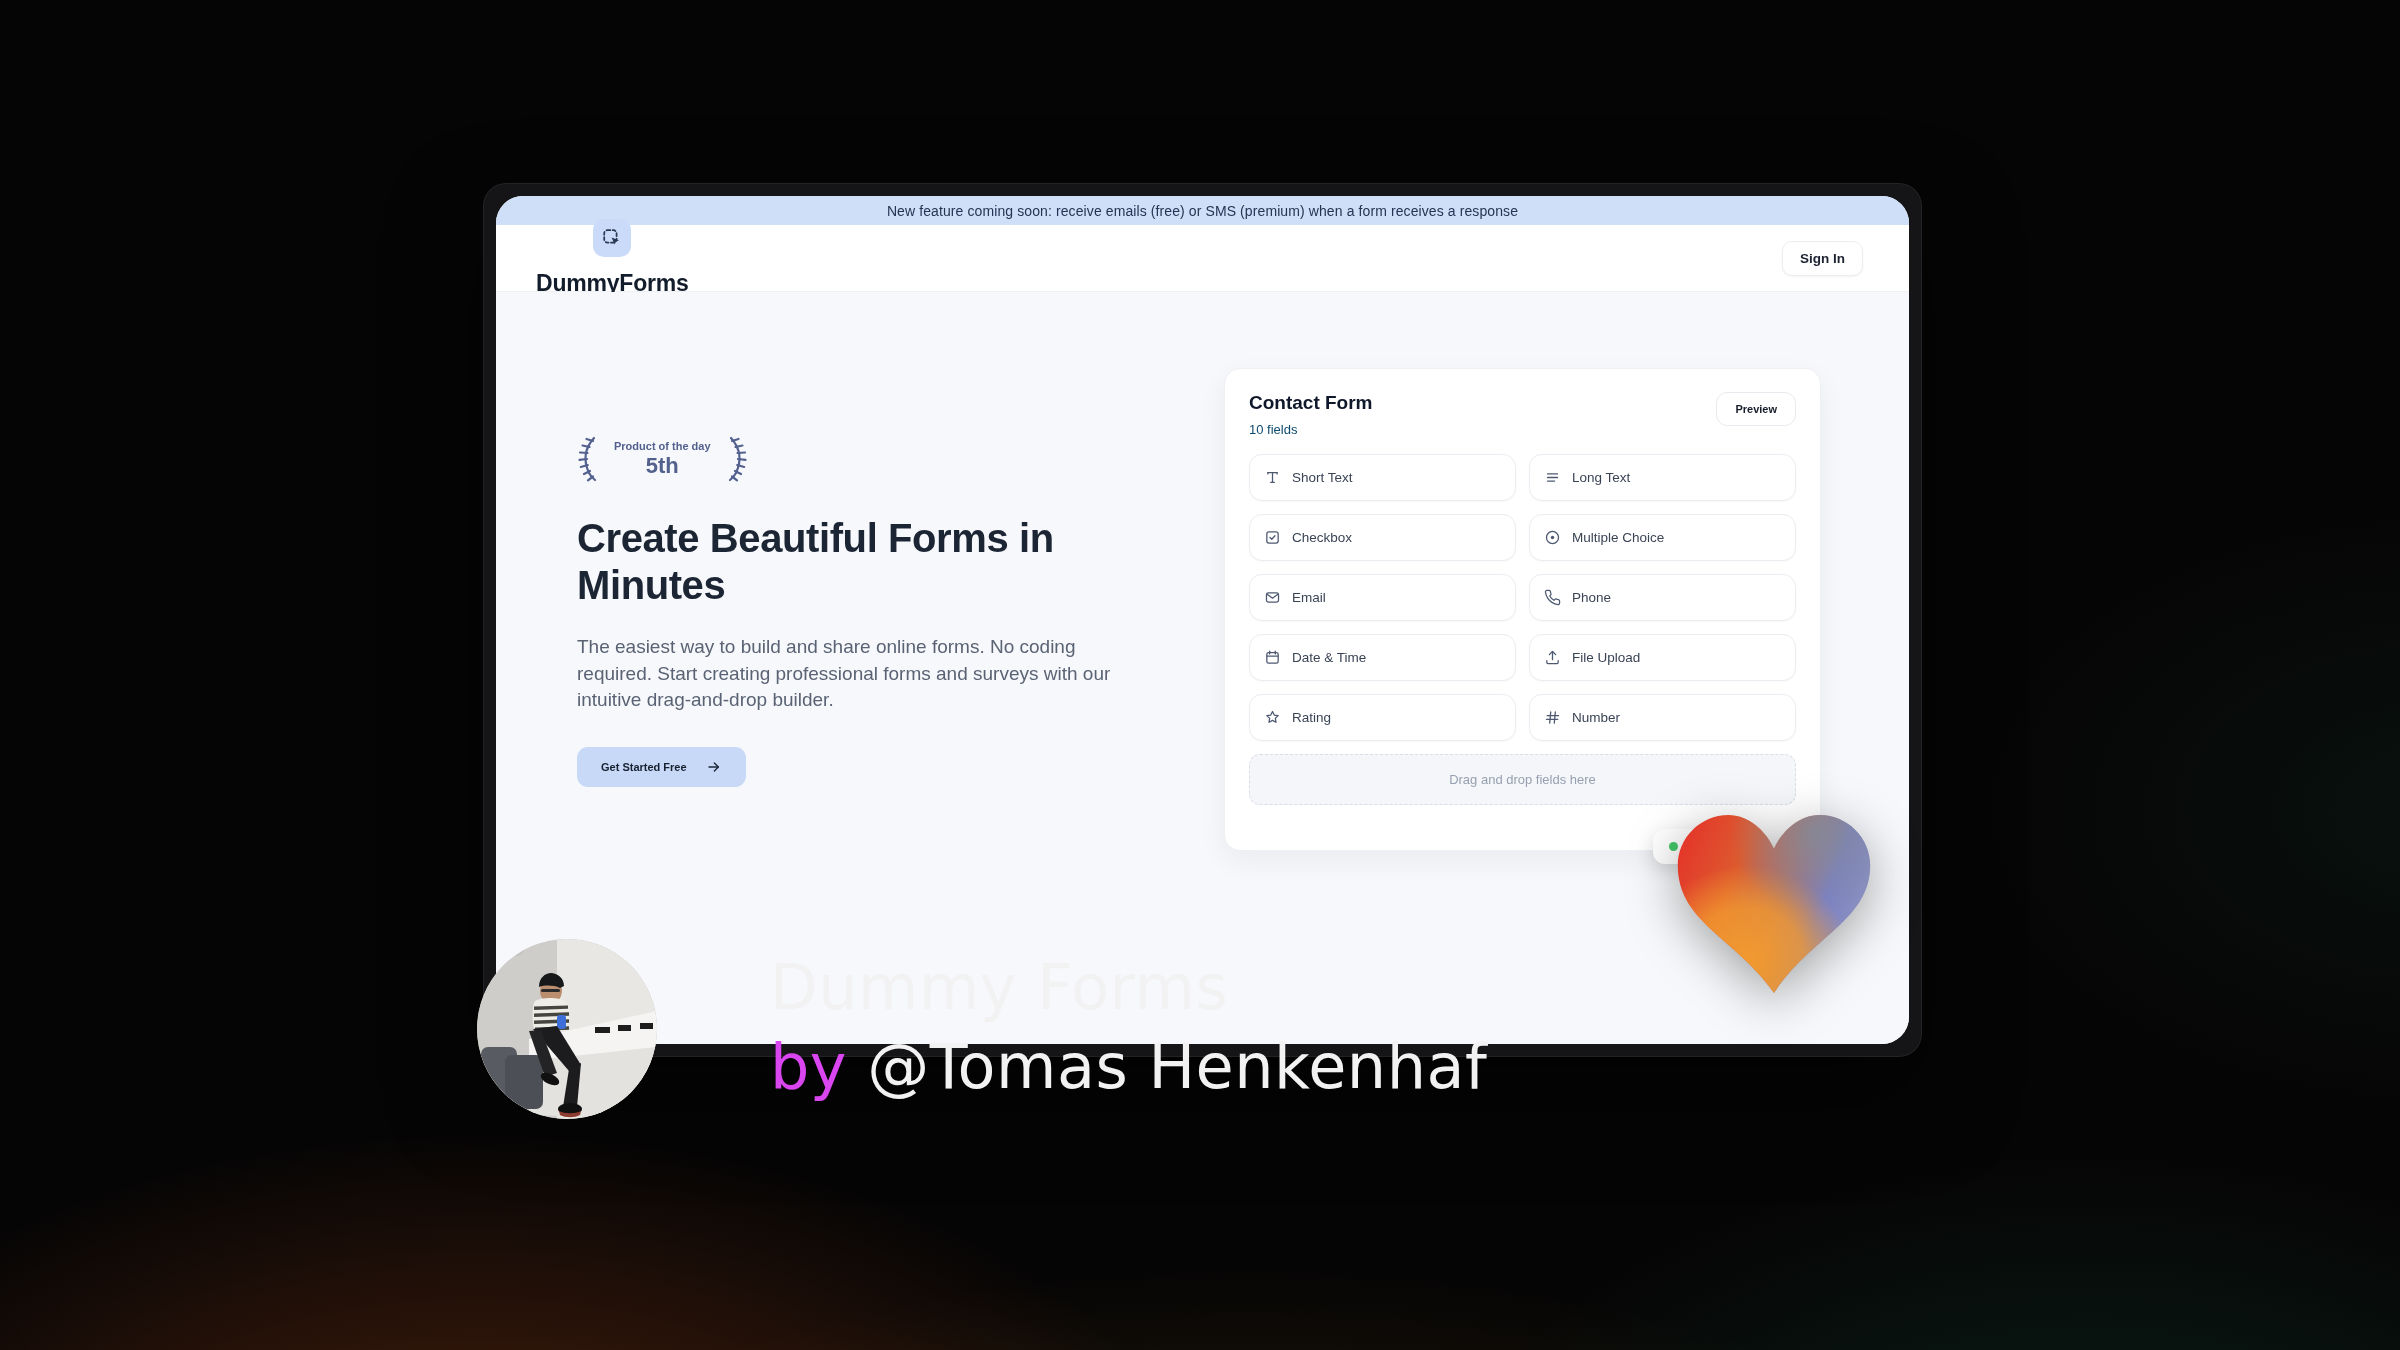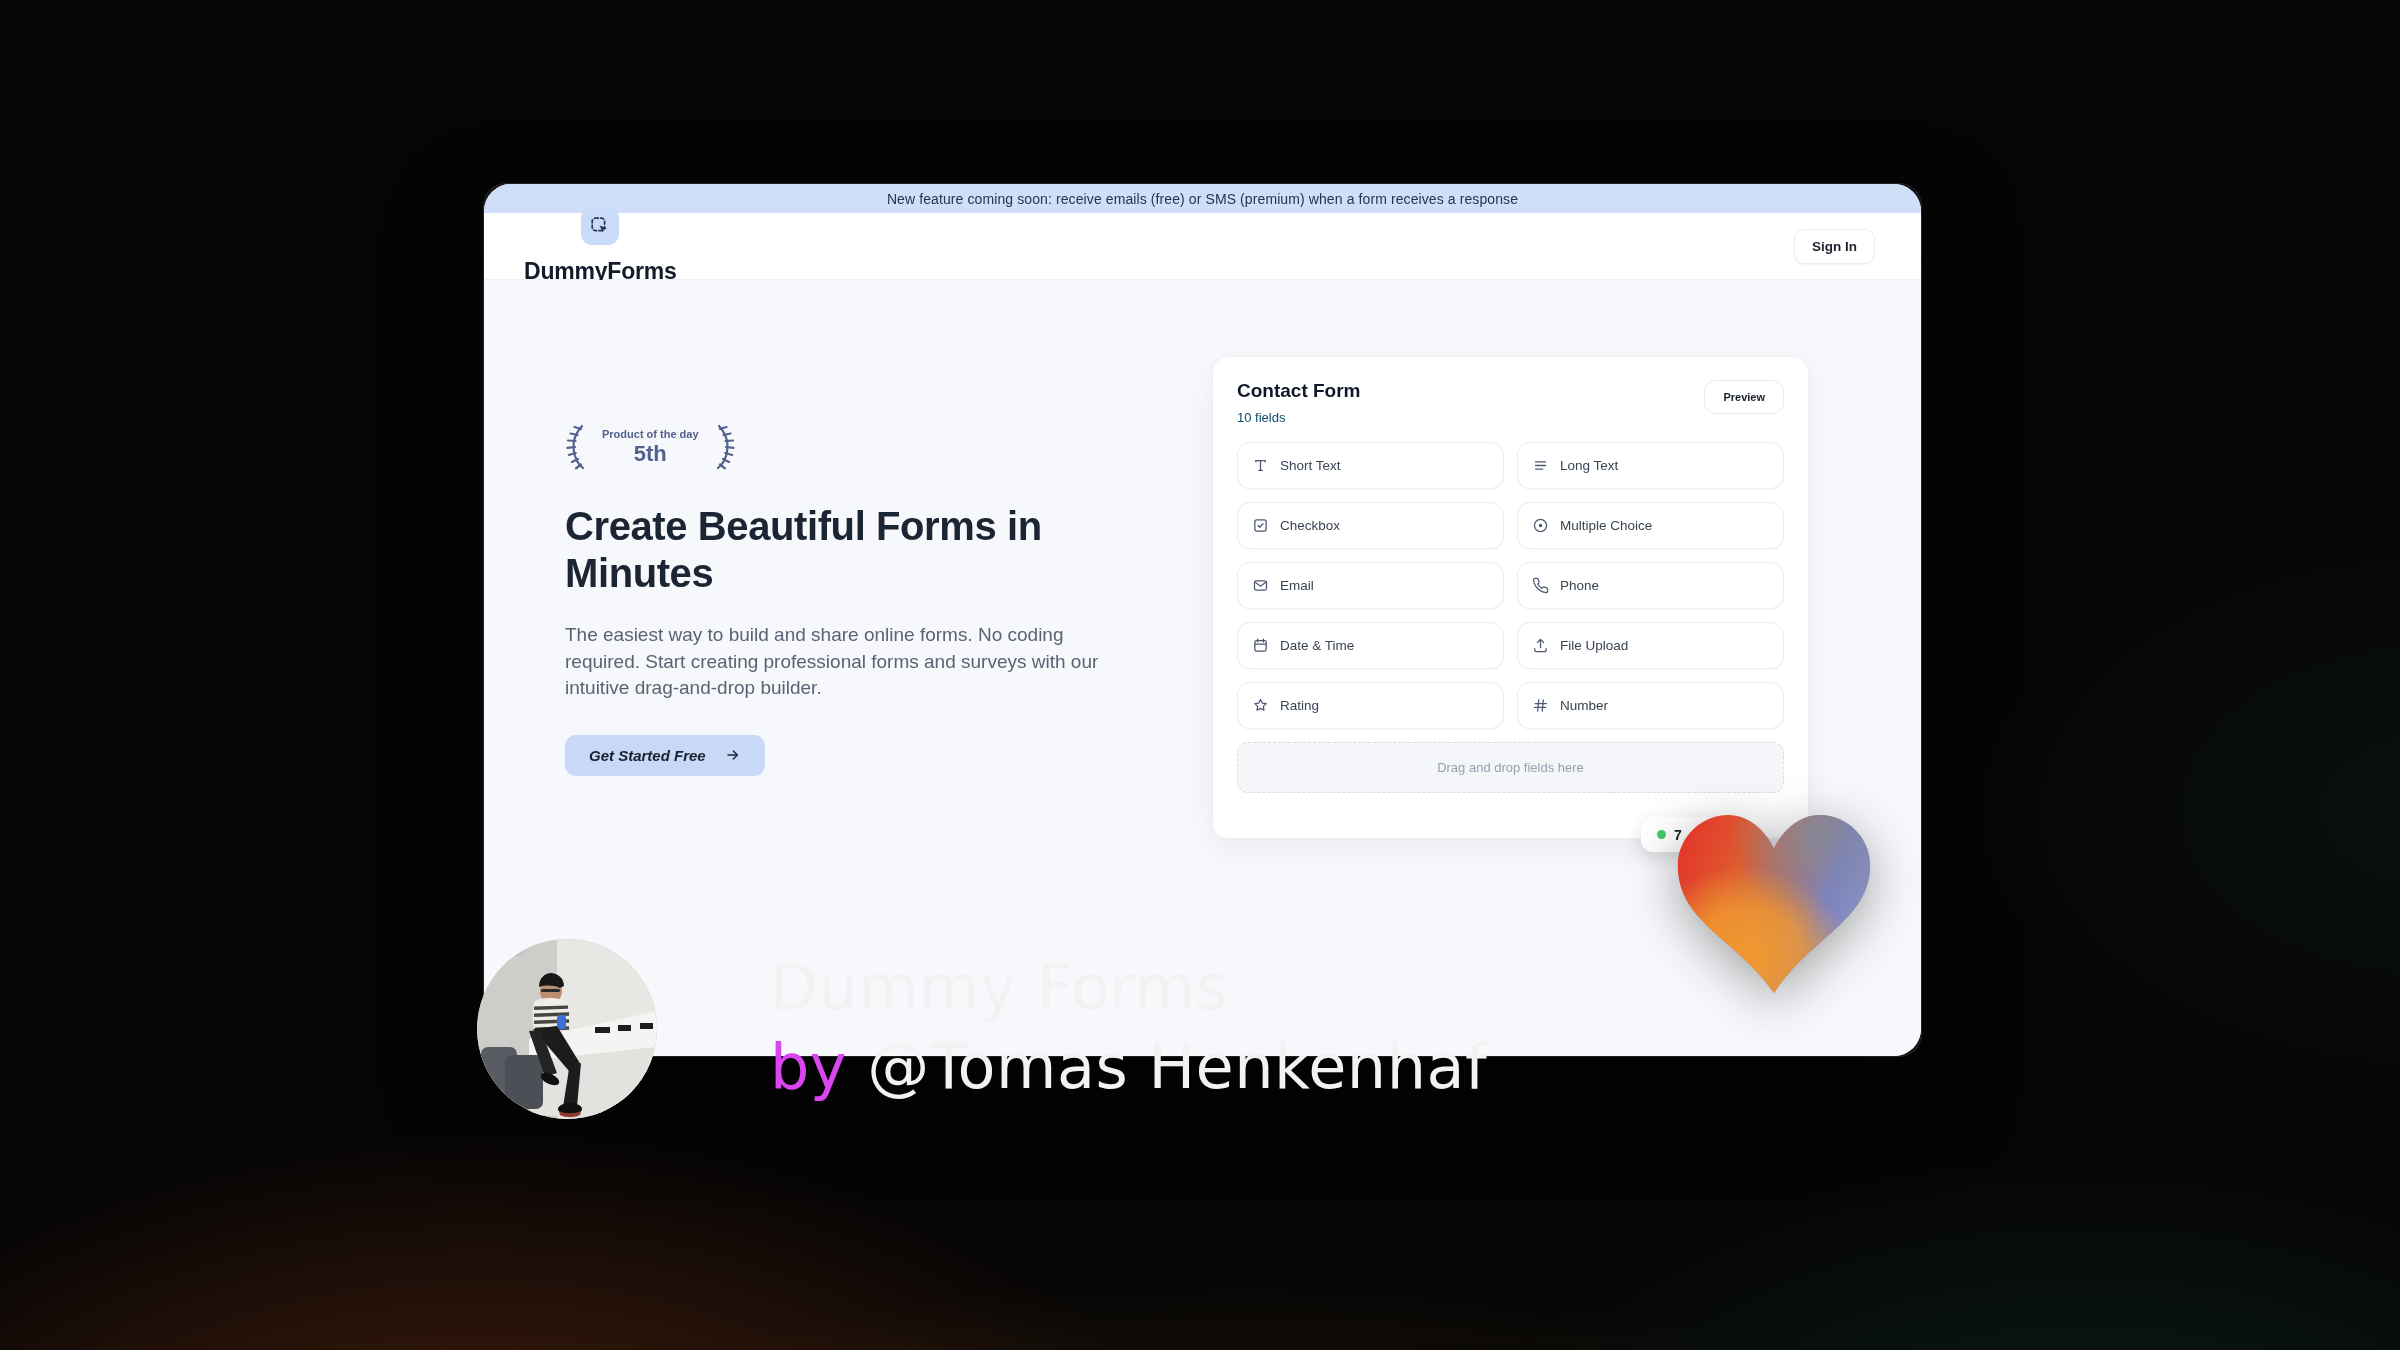--- a/index.html
+++ b/index.html
@@ -9,21 +9,21 @@
     background:
       radial-gradient(1250px 720px at 20% 116%, rgba(138,58,20,.58), rgba(0,0,0,0) 60%),
       radial-gradient(1500px 740px at 52% 128%, rgba(118,88,28,.46), rgba(0,0,0,0) 62%),
       radial-gradient(1100px 640px at 87% 114%, rgba(16,82,64,.36), rgba(0,0,0,0) 60%),
       radial-gradient(800px 500px at 102% 60%, rgba(18,60,50,.22), rgba(0,0,0,0) 60%),
       #060505;
   }
   
   .window{
     position:absolute;left:484px;top:184px;width:1437px;height:872px;
-    background:#151517;border-radius:22px;padding:0;box-sizing:border-box;
+    background:#151517;border-radius:22px;padding:12px;box-sizing:border-box;
     box-shadow:0 0 0 1px #232327, 0 40px 90px rgba(0,0,0,.55);
   }
   .window-inner{
     width:100%;height:100%;border-radius:27px;overflow:hidden;
     display:flex;flex-direction:column;background:#f7f8fb;
   }
   .banner{
     height:29px;flex:0 0 29px;background:#cfdff8;color:#273352;
     display:flex;align-items:center;justify-content:center;
     font-size:14px;letter-spacing:.1px;
@@ -53,23 +53,22 @@
   .pod-line2{font-size:22px;font-weight:bold;margin-top:1px;}
   .laurel-right{transform:scaleX(-1);}
   .hero-title{
     margin-top:28px;font-size:40px;line-height:47px;font-weight:bold;
     color:#1c2534;letter-spacing:-.4px;
   }
   .hero-desc{margin-top:25px;font-size:19px;line-height:26.5px;color:#5a6374;width:578px;}
   .cta-btn{
     margin-top:33px;display:inline-flex;align-items:center;gap:19px;
     background:#c7d9f7;border:none;border-radius:11px;padding:12px 24px;
-    font-size:15px;font-weight:600;color:#17202f;cursor:pointer;
+    font-size:11px;font-weight:600;color:#17202f;cursor:pointer;
     font-family:inherit;
-    font-style:italic;
   }
   
   .form-card{
     position:absolute;left:728px;top:76px;width:597px;height:483px;box-sizing:border-box;
     background:#fff;border:1px solid #eef0f3;border-radius:16px;
     box-shadow:0 10px 28px rgba(25,35,60,.06);
     padding:23px 24px;
   }
   .card-head{display:flex;justify-content:space-between;align-items:flex-start;}
   .card-title{font-size:19px;font-weight:bold;color:#0f172a;}

